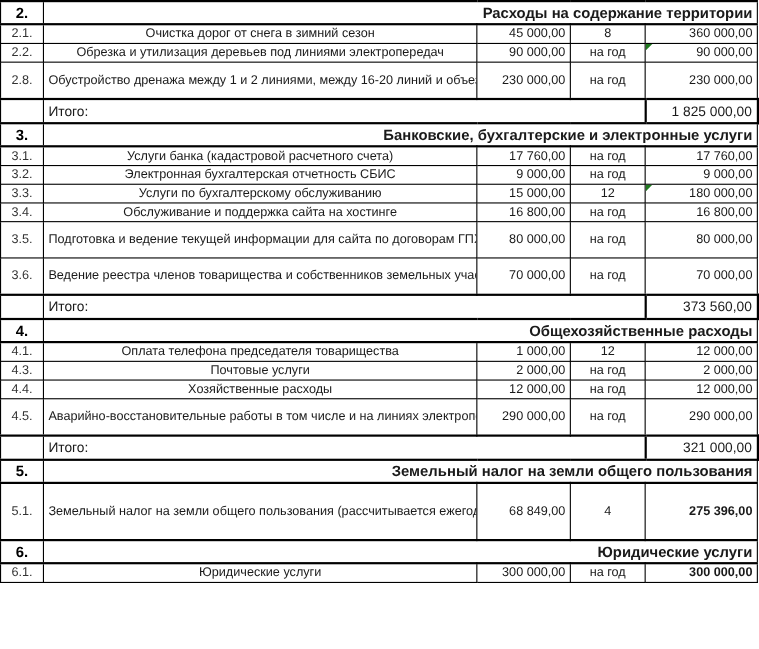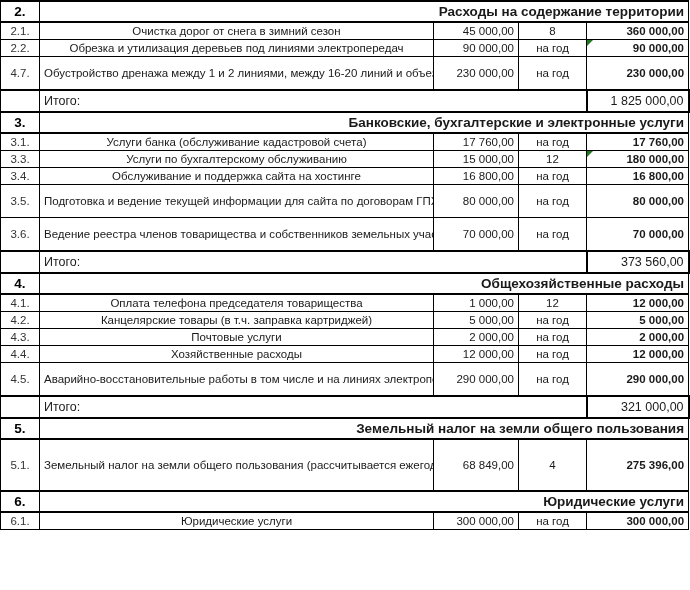--- a/index.html
+++ b/index.html
@@ -8,21 +8,21 @@
   table.sheet td { border: 1px solid #000; padding: 0 4px; font-size: 11.5px; line-height: 16px; overflow: hidden; white-space: nowrap; }
   col.c-num { width: 39px; }
   col.c-name { width: 394px; }
   col.c-price { width: 85px; }
   col.c-qty { width: 68px; }
   col.c-total { width: 102px; }
   td.num { text-align: center; color: #333; }
   td.name { text-align: center; white-space: normal; }
   td.price { text-align: right; }
   td.qty { text-align: center; }
-  td.total { text-align: right; position: relative; font-weight: bold; }
+  td.total { text-align: right; position: relative; }
   tr.sect td { font-weight: bold; font-size: 13.5px; height: 19px; border-top: 2px solid #000; border-bottom: 2px solid #000; }
   tr.sect td.num { color: #000; }
   tr.sect td.title { text-align: right; }
   tr.row1 td { height: 16px; }
   tr.row2 td { height: 32px; }
   tr.row3 td { height: 50px; }
   tr.subtotal td { font-weight: normal; font-size: 12.5px; height: 20px; border-top: 2px solid #000; border-bottom: 2px solid #000; }
   tr.subtotal td.total { border-left: 2px solid #000; border-right: 2px solid #000; padding-left: 12px; }
   td.bold { font-weight: bold; }
   td.outer-r { border-right: 2px solid #000; }
@@ -53,42 +53,49 @@
       <td class="total outer-r">360 000,00</td>
     </tr>
     <tr class="row1">
       <td class="num">2.2.</td>
       <td class="name">Обрезка и утилизация деревьев под линиями электропередач</td>
       <td class="price">90 000,00</td>
       <td class="qty">на год</td>
       <td class="total outer-r"><span class="flag"></span><span>90 000,00</span></td>
     </tr>
     <tr class="row2">
-      <td class="num">4.7.</td>
+      <td class="num">2.8.</td>
       <td class="name">Обустройство дренажа между 1 и 2 линиями, между 16-20 линий и объездной дороги от 14 линии</td>
       <td class="price">230 000,00</td>
       <td class="qty">на год</td>
       <td class="total outer-r">230 000,00</td>
     </tr>
     <tr class="subtotal">
       <td class="num"></td>
       <td colspan="3">Итого:</td>
       <td class="total">1 825 000,00</td>
     </tr>
 
     <tr class="sect">
       <td class="num">3.</td>
       <td class="title outer-r" colspan="4">Банковские, бухгалтерские и электронные услуги</td>
     </tr>
     <tr class="row1">
       <td class="num">3.1.</td>
-      <td class="name">Услуги банка (обслуживание кадастровой счета)</td>
+      <td class="name">Услуги банка (кадастровой расчетного счета)</td>
       <td class="price">17 760,00</td>
       <td class="qty">на год</td>
       <td class="total outer-r">17 760,00</td>
+    </tr>
+    <tr class="row1">
+      <td class="num">3.2.</td>
+      <td class="name">Электронная бухгалтерская отчетность СБИС</td>
+      <td class="price">9 000,00</td>
+      <td class="qty">на год</td>
+      <td class="total outer-r">9 000,00</td>
     </tr>
     <tr class="row1">
       <td class="num">3.3.</td>
       <td class="name">Услуги по бухгалтерскому обслуживанию</td>
       <td class="price">15 000,00</td>
       <td class="qty">12</td>
       <td class="total outer-r"><span class="flag"></span><span>180 000,00</span></td>
     </tr>
     <tr class="row1">
       <td class="num">3.4.</td>
@@ -120,27 +127,20 @@
     <tr class="sect">
       <td class="num">4.</td>
       <td class="title outer-r" colspan="4">Общехозяйственные расходы</td>
     </tr>
     <tr class="row1">
       <td class="num">4.1.</td>
       <td class="name">Оплата телефона председателя товарищества</td>
       <td class="price">1 000,00</td>
       <td class="qty">12</td>
       <td class="total outer-r">12 000,00</td>
-    </tr>
-    <tr class="row1">
-      <td class="num">4.2.</td>
-      <td class="name">Канцелярские товары (в т.ч. заправка картриджей)</td>
-      <td class="price">5 000,00</td>
-      <td class="qty">на год</td>
-      <td class="total outer-r">5 000,00</td>
     </tr>
     <tr class="row1">
       <td class="num">4.3.</td>
       <td class="name">Почтовые услуги</td>
       <td class="price">2 000,00</td>
       <td class="qty">на год</td>
       <td class="total outer-r">2 000,00</td>
     </tr>
     <tr class="row1">
       <td class="num">4.4.</td>

